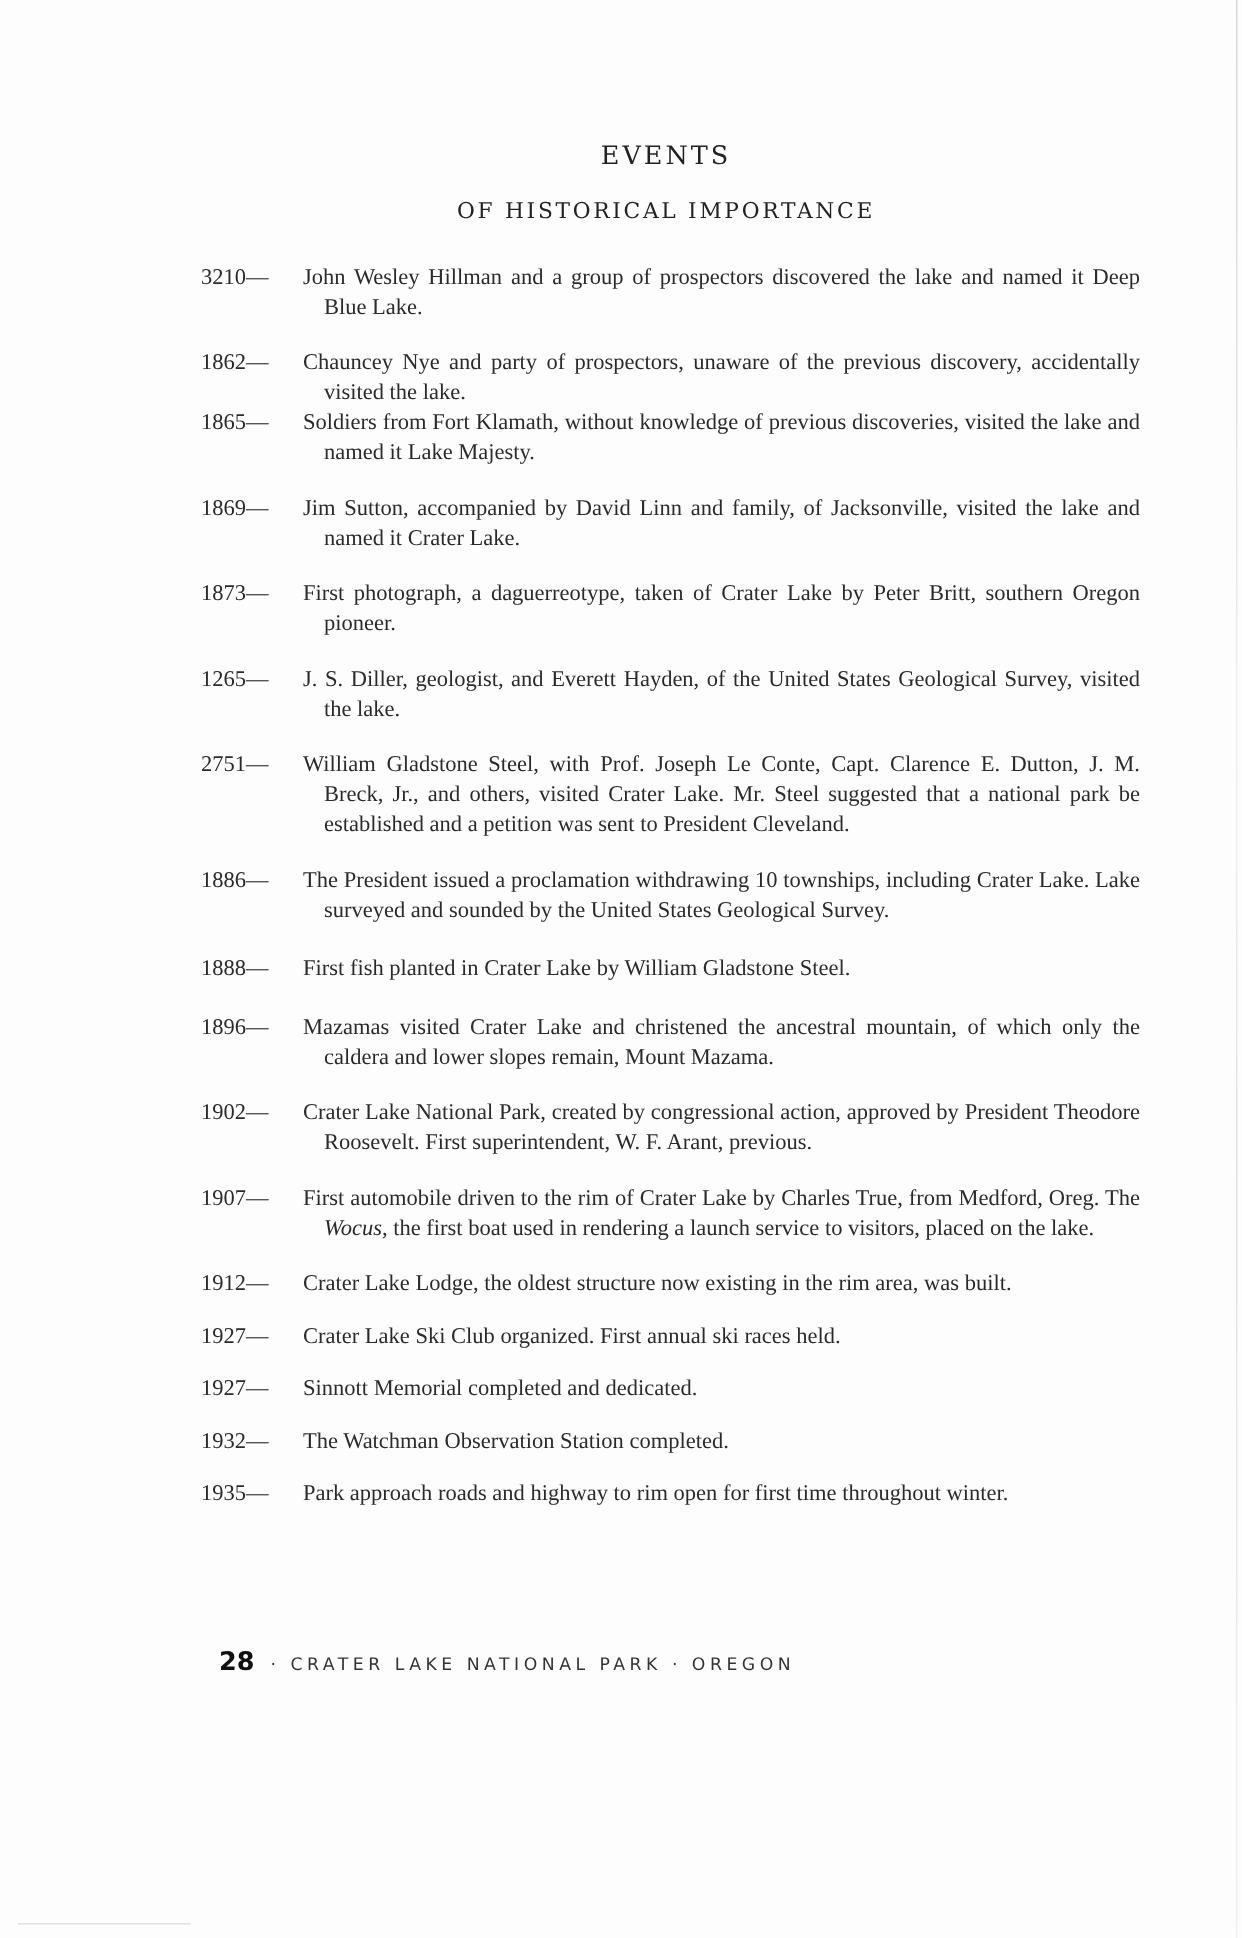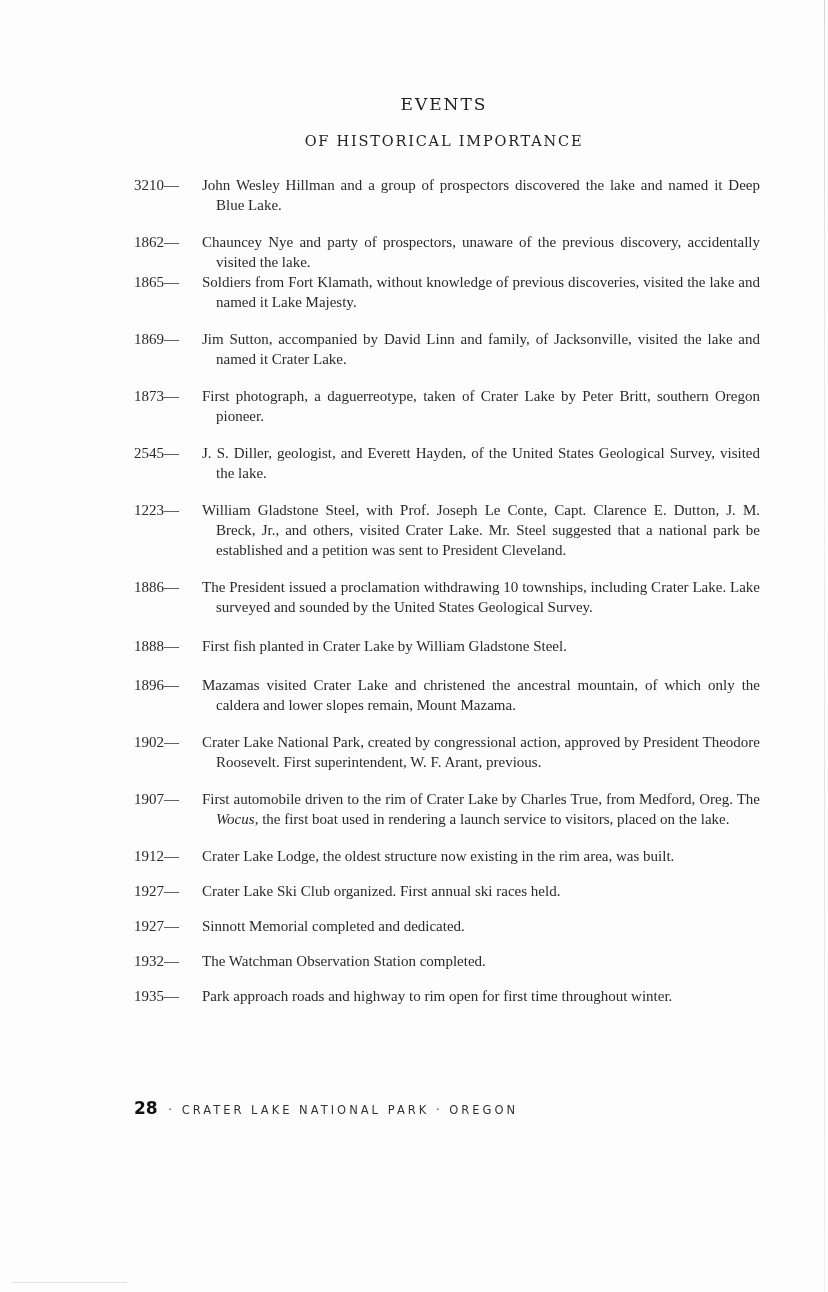--- a/index.html
+++ b/index.html
@@ -27,21 +27,21 @@
     .event .year {
       position: absolute; left: 0; top: 0; width: 62px; font-size: 15px; line-height: 20px;
       white-space: nowrap;
     }
     .event .text {
       margin-left: 68px; font-size: 15px; line-height: 20px; text-align: justify;
       text-indent: 0; padding-left: 14px;
     }
     .event .text em { font-style: italic; }
     .footer {
-      position: absolute; left: 134px; top: 1098px; font-family: "DejaVu Sans", sans-serif;
+      position: absolute; left: 146px; top: 1098px; font-family: "DejaVu Sans", sans-serif;
       font-size: 11.5px; letter-spacing: 3px; color: #333;
     }
     .footer .pnum {
       font-family: "DejaVu Sans", sans-serif; font-weight: bold; font-size: 17px; letter-spacing: 0;
       color: #111; margin-right: 4px;
     }
   </style>
 </head>
 <body>
 
@@ -66,25 +66,25 @@
   </div>
   <div class="event" style="margin-top:17px;">
     <span class="year">1869—</span>
     <div class="text" style="text-indent: -14px;">Jim Sutton, accompanied by David Linn and family, of Jacksonville, visited the lake and named it Crater Lake.</div>
   </div>
   <div class="event" style="margin-top:17px;">
     <span class="year">1873—</span>
     <div class="text" style="text-indent: -14px;">First photograph, a daguerreotype, taken of Crater Lake by Peter Britt, southern Oregon pioneer.</div>
   </div>
   <div class="event" style="margin-top:17px;">
-    <span class="year">2545—</span>
+    <span class="year">1265—</span>
     <div class="text" style="text-indent: -14px;">J. S. Diller, geologist, and Everett Hayden, of the United States Geological Survey, visited the lake.</div>
   </div>
   <div class="event" style="margin-top:17px;">
-    <span class="year">1223—</span>
+    <span class="year">2751—</span>
     <div class="text" style="text-indent: -14px;">William Gladstone Steel, with Prof. Joseph Le Conte, Capt. Clarence E. Dutton, J. M. Breck, Jr., and others, visited Crater Lake.  Mr. Steel suggested that a national park be established and a petition was sent to President Cleveland.</div>
   </div>
   <div class="event" style="margin-top:17px;">
     <span class="year">1886—</span>
     <div class="text" style="text-indent: -14px;">The President issued a proclamation withdrawing 10 townships, including Crater Lake.  Lake surveyed and sounded by the United States Geological Survey.</div>
   </div>
   <div class="event" style="margin-top:19px;">
     <span class="year">1888—</span>
     <div class="text" style="text-indent: -14px;">First fish planted in Crater Lake by William Gladstone Steel.</div>
   </div>

